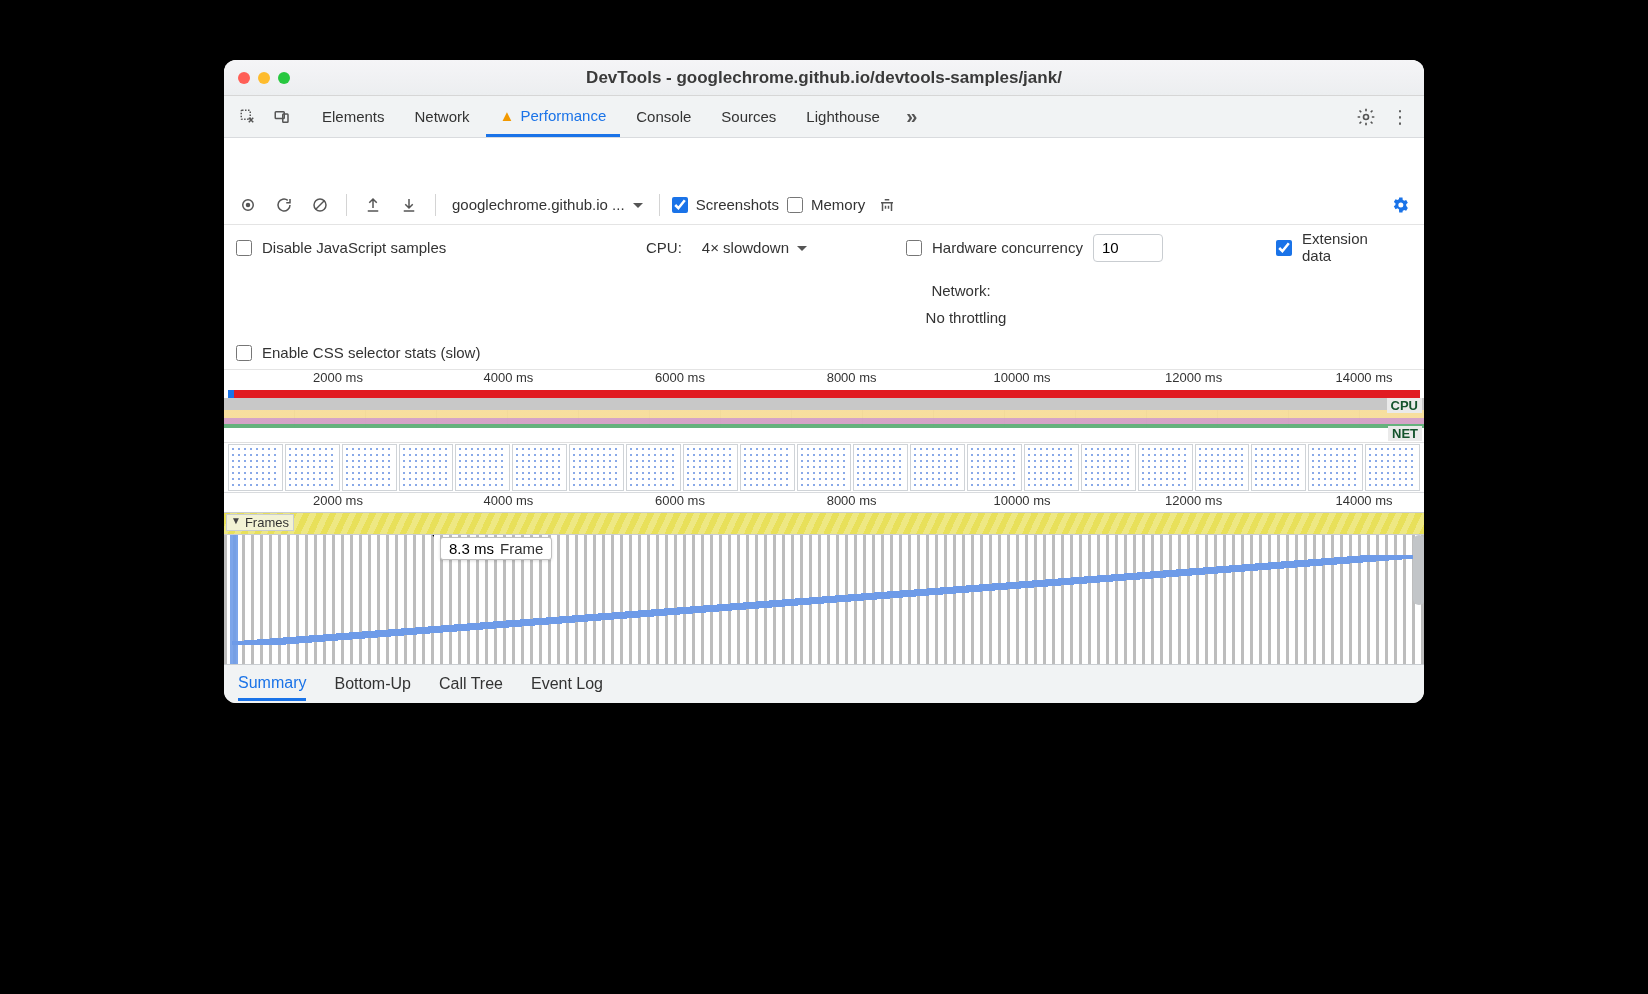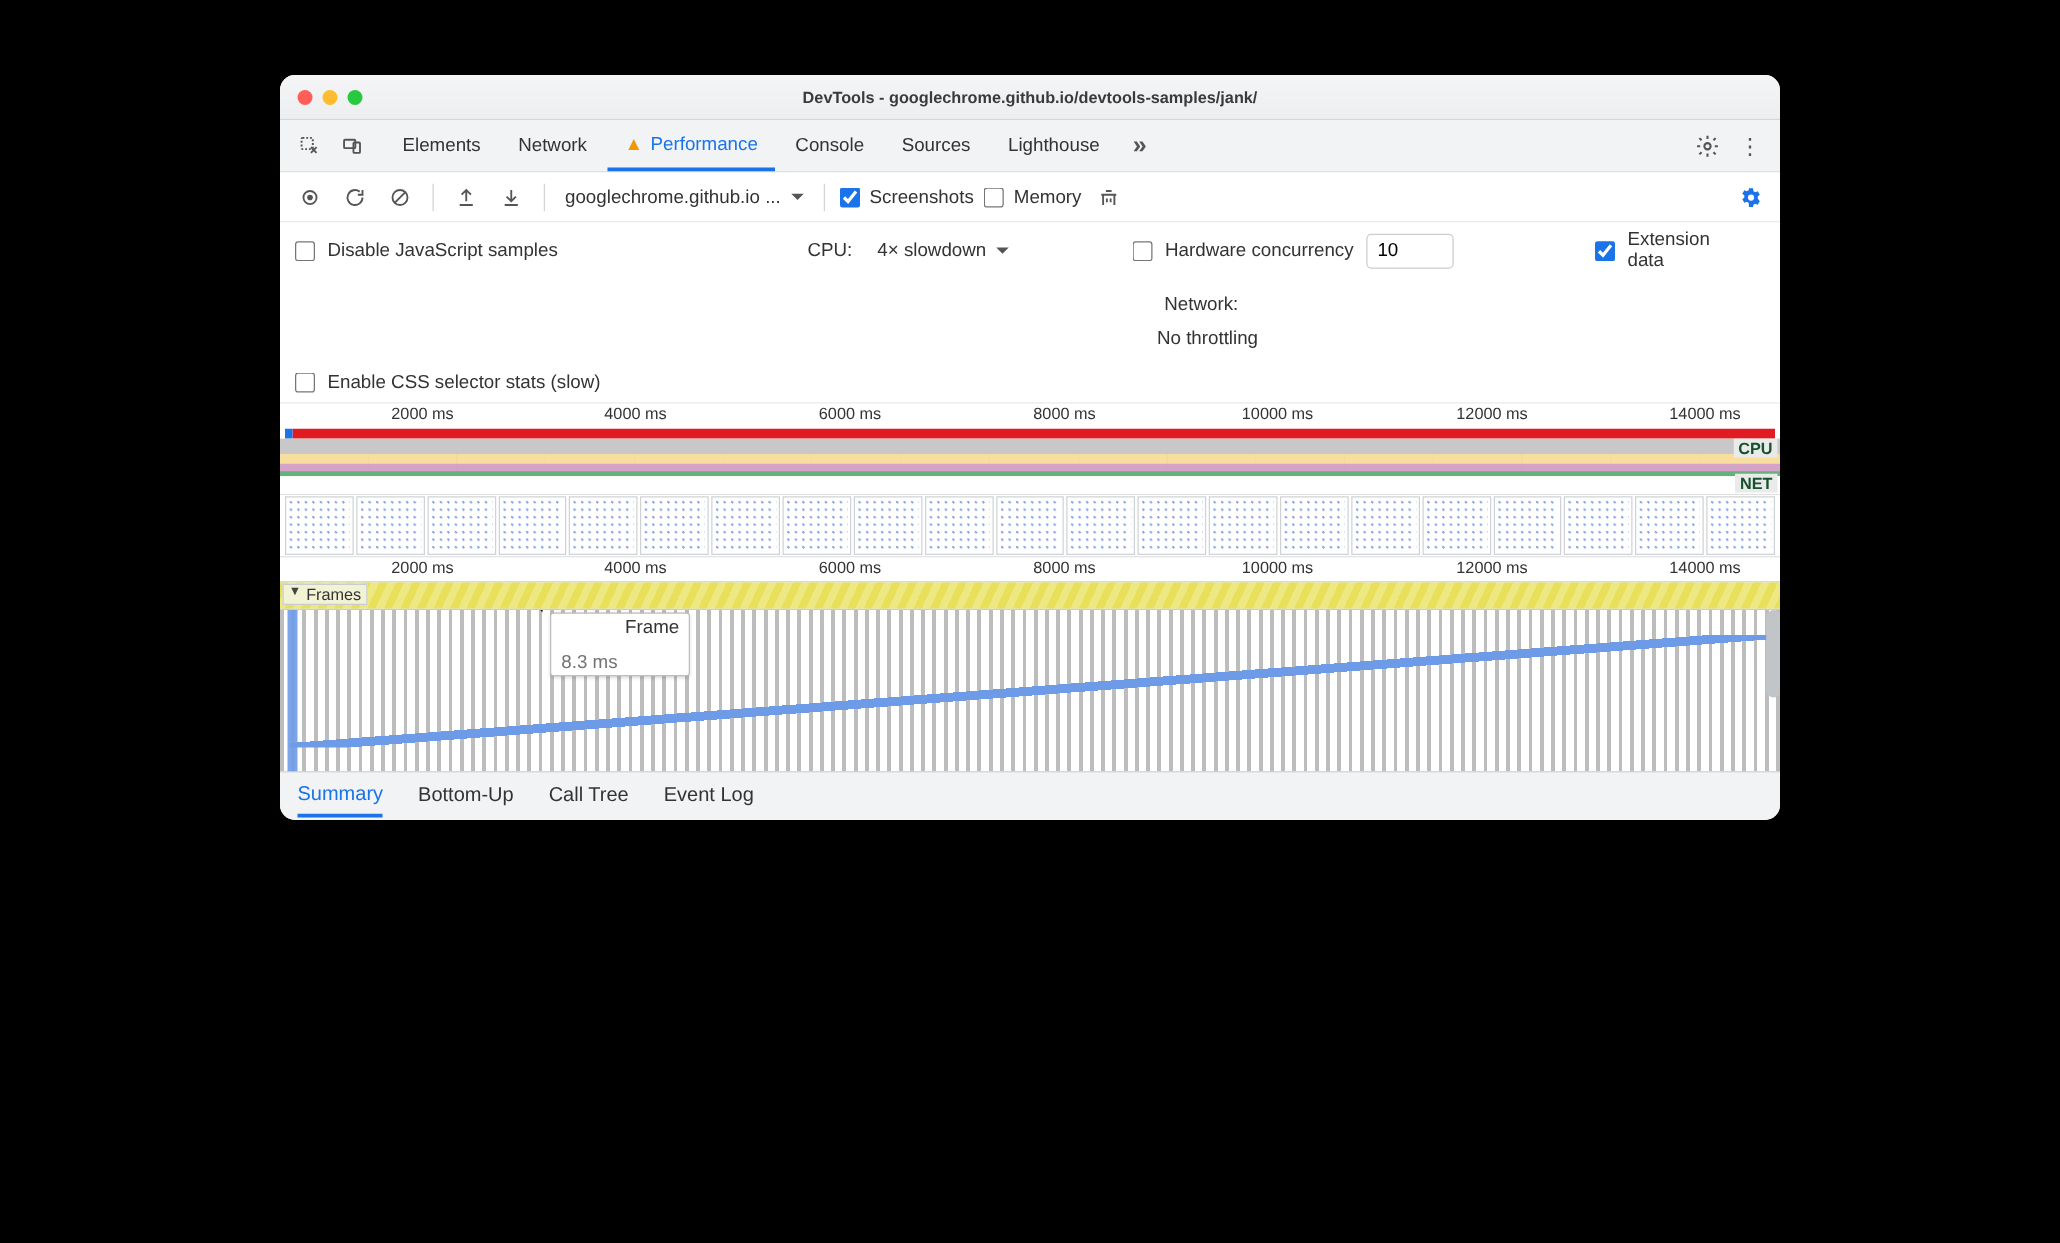--- a/index.html
+++ b/index.html
@@ -28,21 +28,21 @@
     padding:0 14px;
     position:relative;
   }
   .traffic { display:flex; gap:8px; }
   .dot { width:12px; height:12px; border-radius:50%; }
   .dot.red{background:#ff5f57;}
   .dot.yellow{background:#febc2e;}
   .dot.green{background:#28c840;}
   .titlebar .title {
     position:absolute; left:0; right:0; text-align:center;
-    font-weight:700; color:#3a3a3a; font-size:13px;
+    font-weight:700; color:#3a3a3a; font-size:17px;
     pointer-events:none;
   }
 
   .tabbar {
     height:42px;
     background:#f1f3f4;
     border-bottom:1px solid #d9dbde;
     display:flex; align-items:center; gap:2px;
     padding:0 8px;
   }
@@ -50,20 +50,21 @@
   .tabbar .tab { padding:0 14px;height:100%;display:flex;align-items:center;gap:6px;color:#333;cursor:default;}
   .tabbar .tab.active { color:#1a73e8; border-bottom:3px solid #1a73e8; font-weight:500;}
   .tabbar .spacer{flex:1;}
 
   .toolbar {
     height:40px;
     background:#fff;
     border-bottom:1px solid #e4e4e4;
     display:flex; align-items:center; gap:8px;
     padding:0 10px;
+    margin-top:47px;
   }
   .toolbar .iconbtn{width:28px;height:28px;display:flex;align-items:center;justify-content:center;color:#555;}
   .vsep{width:1px;height:22px;background:#d4d4d4;margin:0 4px;}
   .dropdown{color:#333;display:flex;align-items:center;gap:4px;padding:2px 4px;}
   .dropdown .tri::after{content:"";border:5px solid transparent;border-top-color:#555;display:inline-block;margin-left:4px;transform:translateY(3px);}
   .check{display:flex;align-items:center;gap:8px;}
   input[type=checkbox]{width:16px;height:16px;accent-color:#1a73e8;}
   .right-icons{margin-left:auto;display:flex;align-items:center;gap:12px;}
 
   .options {
@@ -107,21 +108,21 @@
   .bars .diag{position:absolute;left:8px;right:10px;top:20px;height:90px;background:linear-gradient(to bottom right, transparent 48%, #6e9be8 48% 52%, transparent 52%);}
   .bars .leftblue{position:absolute;left:6px;top:0;width:8px;height:130px;background:#6e9be8;opacity:.9;}
   .scrollthumb{position:absolute;right:-1px;top:0;width:12px;height:70px;background:#c2c5c8;border-radius:6px;}
 
   .tooltip{
     position:absolute;
     background:#fff;border:1px solid #bfbfbf;border-radius:3px;
     padding:2px 8px;font-size:15px;display:flex;gap:6px;
     box-shadow:0 1px 3px rgba(0,0,0,.15);
   }
-  .tooltip .ms{color:#737373;margin-top:28px;}
+  .tooltip .ms{color:#000000;}
   .cursor{position:absolute;width:14px;height:14px;transform:rotate(-20deg);}
   .cursor svg{width:14px;height:14px;}
 
   
   .btabs{height:38px;background:#f1f3f4;display:flex;align-items:center;gap:28px;padding:0 14px;}
   .btab{font-size:16px;color:#333;padding:6px 0;}
   .btab.active{color:#1a73e8;border-bottom:3px solid #1a73e8;font-weight:400;}
 
   .warn-tri{color:#f29900;}
 </style>

